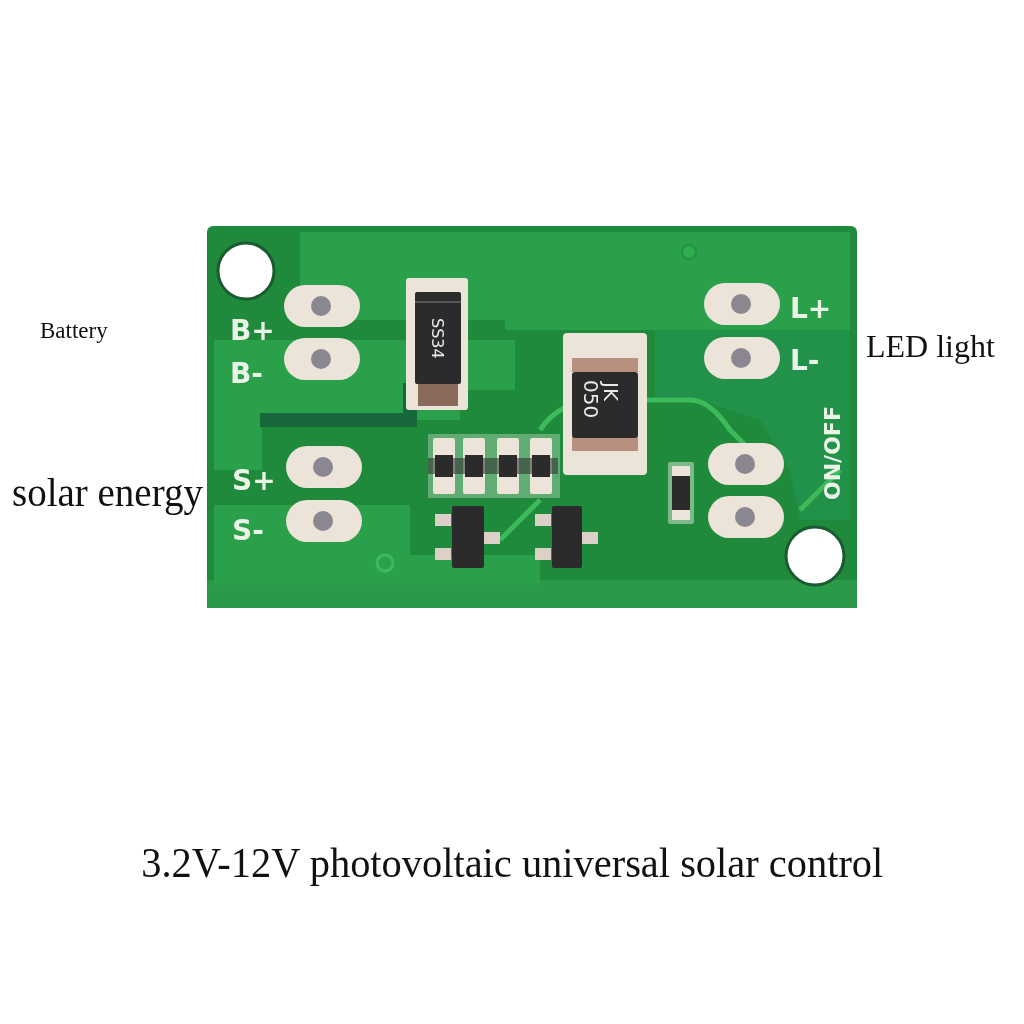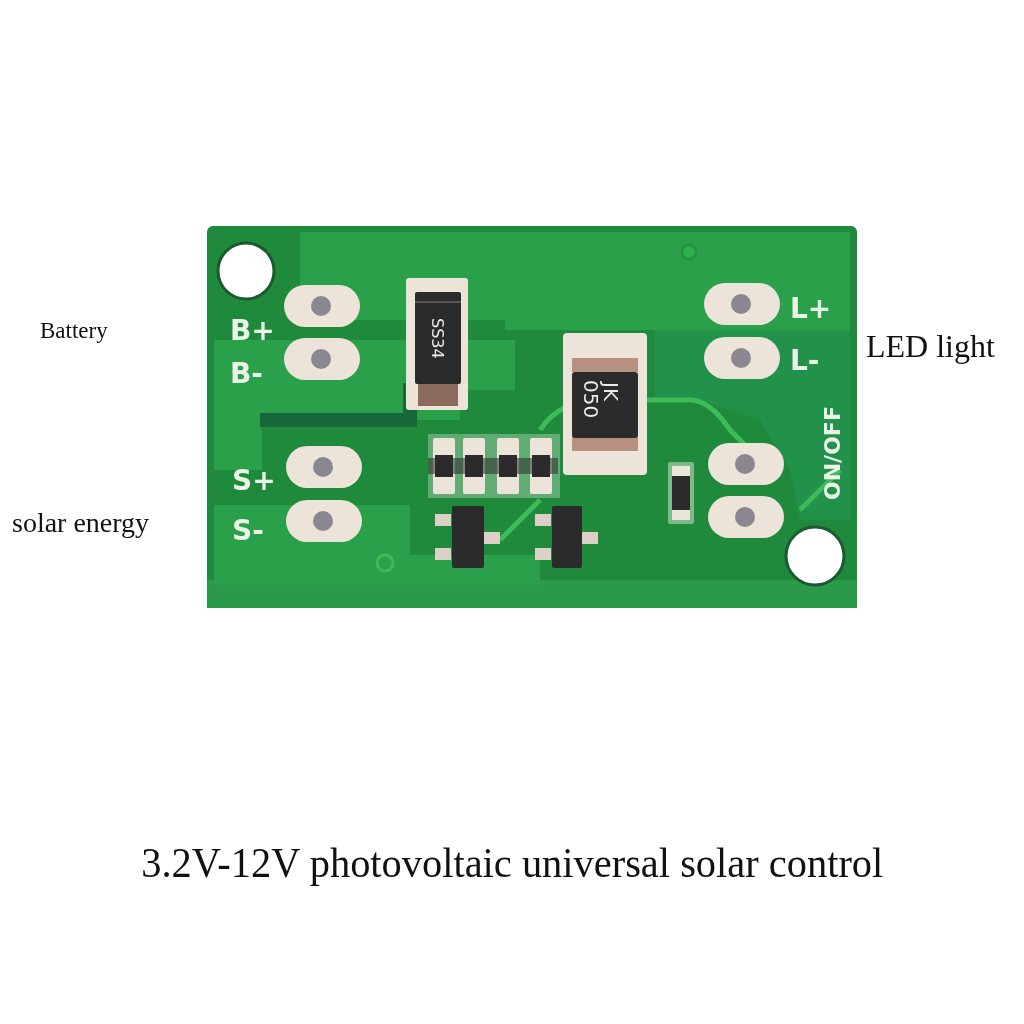--- a/index.html
+++ b/index.html
@@ -1,20 +1,20 @@
 <!DOCTYPE html>
 <html><head>
 <meta charset="utf-8">
 <style>
   html, body { margin: 0; padding: 0; background: #ffffff; }
   body { width: 1024px; height: 1024px; position: relative; overflow: hidden;
          font-family: "Liberation Serif", "DejaVu Serif", serif; }
   .label { position: absolute; color: #111; font-family: "Liberation Serif", "DejaVu Serif", serif; white-space: nowrap; }
   #lbl-battery { left: 40px; top: 318px; font-size: 23px; }
-  #lbl-solar { left: 12px; top: 507px; font-size: 28px; }
+  #lbl-solar { left: 12px; top: 470px; font-size: 39px; }
   #lbl-led { left: 866px; top: 328px; font-size: 32px; text-align: center; }
   #caption { left: 0; width: 1090px; text-align: center; top: 838px; font-size: 43px;
              transform: scaleX(0.94); transform-origin: left top; }
   #pcb { position: absolute; left: 0; top: 0; }
   .silk { font-family: "DejaVu Sans", "Liberation Sans", sans-serif; font-weight: bold; fill: #e9f3e6; }
   .chipmark { font-family: "DejaVu Sans", "Liberation Sans", sans-serif; fill: #eaeaea; }
 </style>
 </head>
 <body>
 

